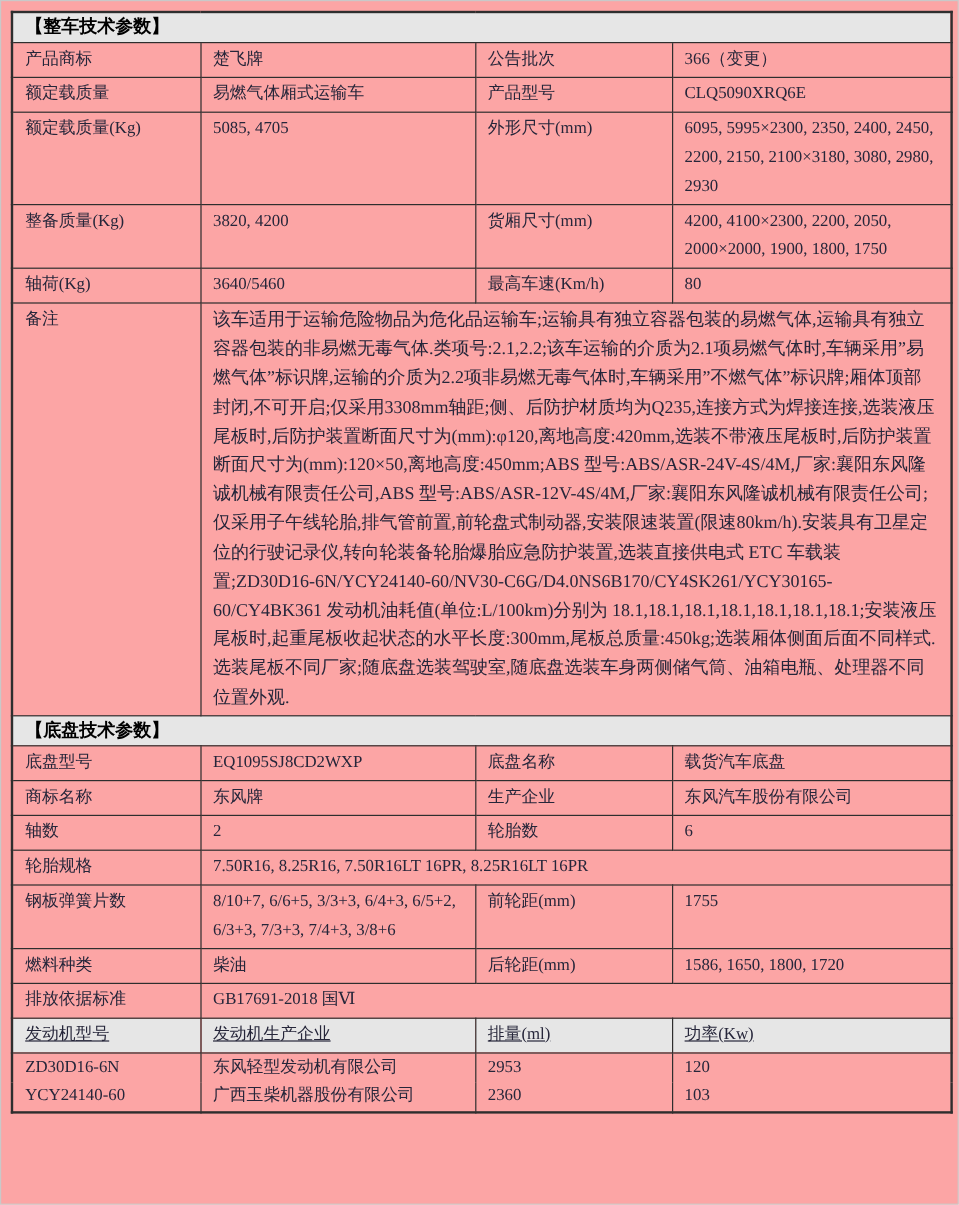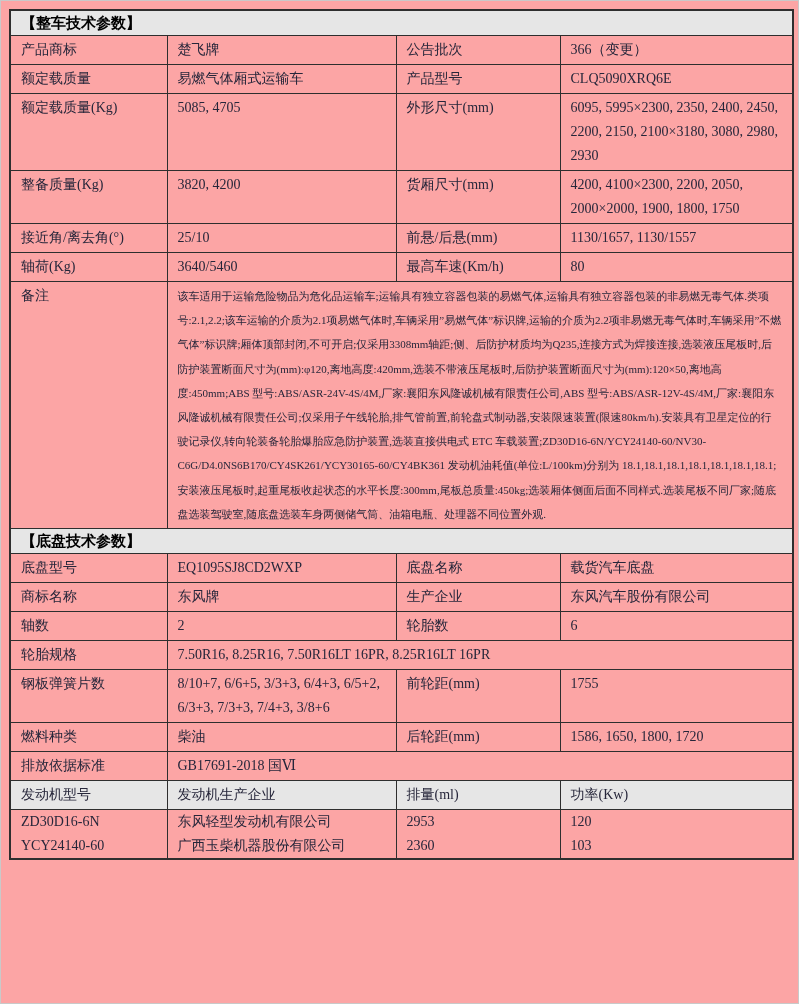--- a/index.html
+++ b/index.html
@@ -35,26 +35,27 @@
   tr.section-header td{
     background:#e6e6e6;
     font-family:"Liberation Sans","DejaVu Sans",sans-serif;
     font-weight:bold;
     font-size:15px;
     color:#000000;
     line-height:22px;
     padding:1px 10px;
   }
   td.remark-cell{
-    font-size:11px;
+    font-size:15px;
     line-height:24.2px;
     margin-left:40px;
   }
   tr.engine-header td{
     background:#e6e6e6;
+    text-decoration:underline;
   }
   tr.engine-row td{
     line-height:20px;
     padding:2px 10px;
   }
   tr.engine-row-first td{border-bottom:none;}
   tr.engine-row-last td{border-top:none;}
 </style>
 </head>
 <body>
@@ -89,26 +90,20 @@
       <td>额定载质量(Kg)</td>
       <td>5085, 4705</td>
       <td>外形尺寸(mm)</td>
       <td>6095, 5995×2300, 2350, 2400, 2450, 2200, 2150, 2100×3180, 3080, 2980, 2930</td>
     </tr>
     <tr>
       <td>整备质量(Kg)</td>
       <td>3820, 4200</td>
       <td>货厢尺寸(mm)</td>
       <td>4200, 4100×2300, 2200, 2050, 2000×2000, 1900, 1800, 1750</td>
-    </tr>
-    <tr>
-      <td>接近角/离去角(°)</td>
-      <td>25/10</td>
-      <td>前悬/后悬(mm)</td>
-      <td>1130/1657, 1130/1557</td>
     </tr>
     <tr>
       <td>轴荷(Kg)</td>
       <td>3640/5460</td>
       <td>最高车速(Km/h)</td>
       <td>80</td>
     </tr>
 
     <tr>
       <td>备注</td>

